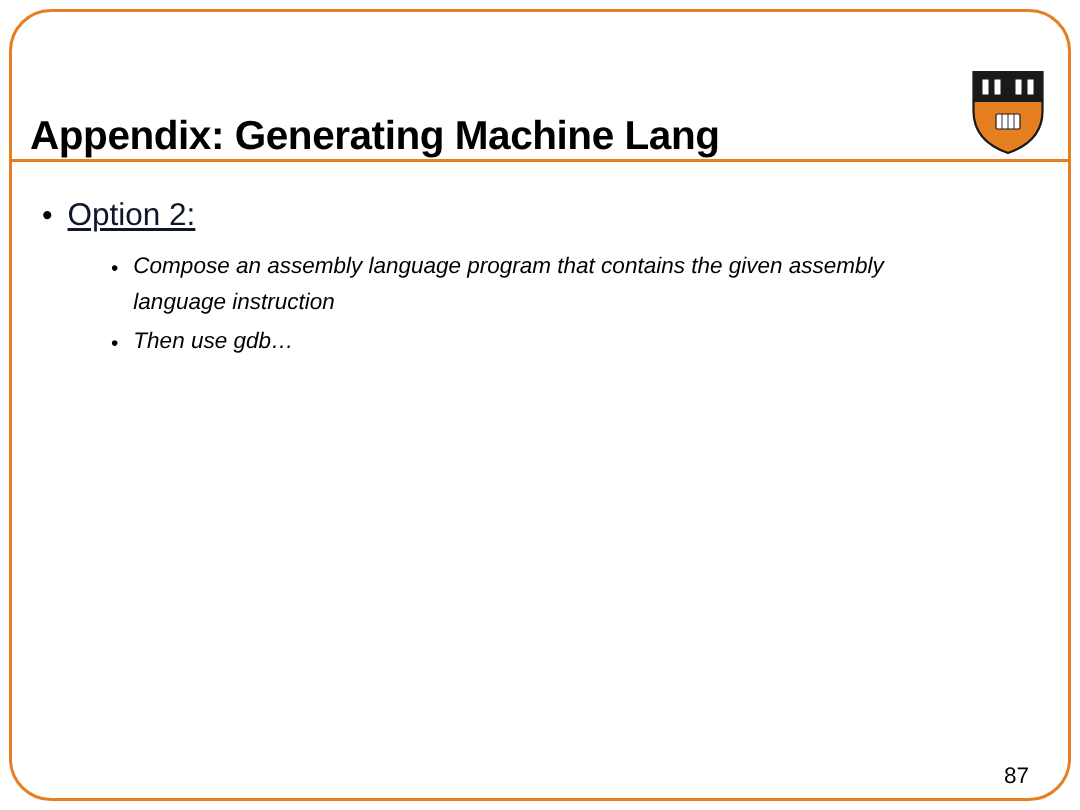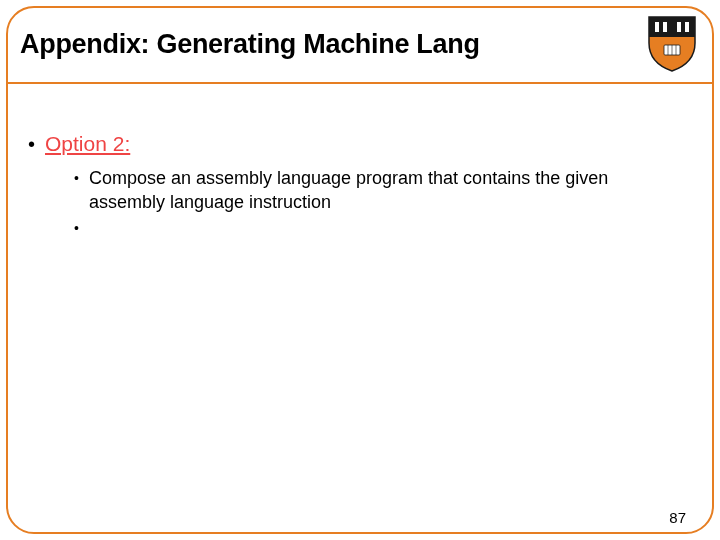--- a/index.html
+++ b/index.html
@@ -23,24 +23,24 @@
       bottom: 6px;
       border: 2.5px solid #e67e22;
       border-radius: 28px;
       background: #ffffff;
     }
     .title-bar {
       position: absolute;
       top: 6px;
       left: 6px;
       right: 6px;
-      height: 78px;
+      height: 102px;
       border-bottom: 2.5px solid #e67e22;
       display: flex;
-      align-items: center;
+      align-items: flex-end;
       padding-left: 14px;
       padding-right: 14px;
       justify-content: space-between;
     }
     .slide-title {
       font-size: 27px;
       font-weight: bold;
       color: #000000;
       letter-spacing: -0.3px;
     }
@@ -64,42 +64,43 @@
     }
     .bullet-l1 .dot {
       font-size: 20px;
       line-height: 28px;
       margin-right: 10px;
       color: #000;
     }
     .bullet-l1 .text {
       font-size: 21px;
       line-height: 28px;
-      color: #ef4444;
+      color: #0f172a;
       text-decoration: underline;
     }
     .sub-list {
       margin-left: 46px;
     }
     .bullet-l2 {
       display: flex;
       align-items: flex-start;
       margin-bottom: 2px;
     }
     .bullet-l2 .dot {
       font-size: 14px;
       line-height: 24px;
       margin-right: 10px;
       color: #000;
     }
     .bullet-l2 .text {
-      font-size: 18px;
+      font-size: 15px;
       line-height: 24px;
       color: #000;
       max-width: 560px;
+      font-style: italic;
     }
     .page-num {
       position: absolute;
       bottom: 14px;
       right: 34px;
       font-size: 15px;
       color: #000;
     }
   </style>
 </head>
@@ -130,17 +131,18 @@
     <span class="dot">•</span>
     <span class="text">Option 2:</span>
   </div>
   <div class="sub-list">
     <div class="bullet-l2">
       <span class="dot">•</span>
       <span class="text">Compose an assembly language program that contains the given assembly language instruction</span>
     </div>
     <div class="bullet-l2">
       <span class="dot">•</span>
+      <span class="text">Then use gdb…</span>
     </div>
   </div>
 </div>
 
 <div class="page-num">87</div>
 
 </body></html>

